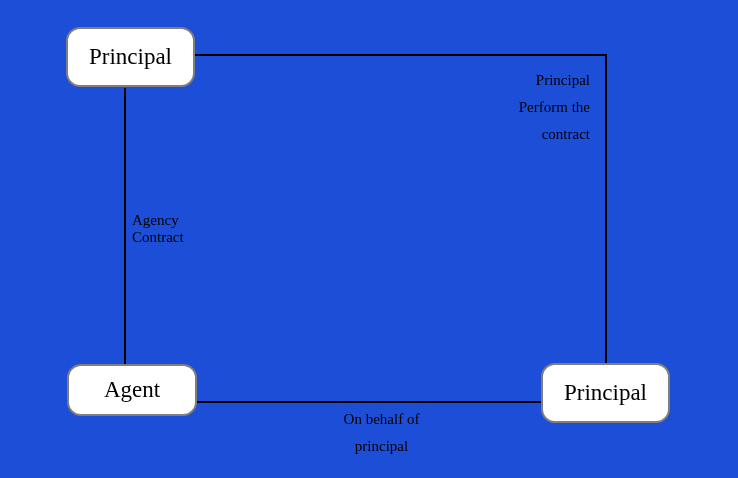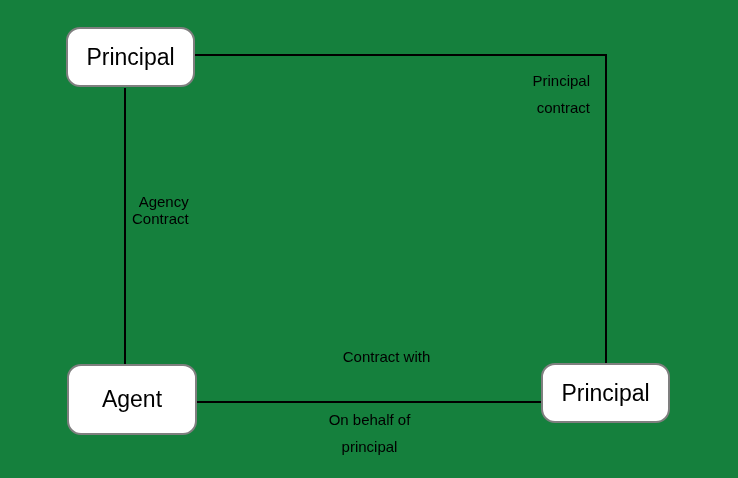--- a/index.html
+++ b/index.html
@@ -4,76 +4,76 @@
 <style>
   html, body {
     margin: 0;
     padding: 0;
     background: #ffffff;
   }
   .canvas {
     position: relative;
     width: 738px;
     height: 478px;
-    background: #15803d;
-    font-family: Liberation Sans, sans-serif;
+    background: #1d4ed8;
+    font-family: Liberation Serif, serif;
     color: #000000;
     overflow: hidden;
   }
   .node {
     position: absolute;
     background: #ffffff;
     border: 2px solid #7f7f7f;
     border-radius: 14px;
     display: flex;
     align-items: center;
     justify-content: center;
     font-size: 23px;
     color: #000000;
     box-sizing: border-box;
     z-index: 2;
   }
   .node-principal-top { left: 66px;  top: 27px;  width: 129px; height: 60px; }
-  .node-agent         { left: 67px;  top: 364px; width: 130px; height: 71px; }
+  .node-agent         { left: 67px;  top: 364px; width: 130px; height: 52px; }
   .node-principal-br  { left: 541px; top: 363px; width: 129px; height: 60px; }
 
   .line {
     position: absolute;
     background: #000000;
     z-index: 1;
   }
   .line-left-vertical   { left: 124px; top: 88px;  width: 2px;   height: 277px; }
   .line-top-horizontal  { left: 195px; top: 54px;  width: 412px; height: 2px; }
   .line-right-vertical  { left: 605px; top: 54px;  width: 2px;   height: 310px; }
   .line-bottom-horizontal { left: 197px; top: 401px; width: 345px; height: 2px; }
 
   .note {
     position: absolute;
     font-size: 15px;
     color: #000000;
     z-index: 3;
     background: transparent;
   }
   .note-agency {
-    left: 132px; top: 193px;
+    left: 132px; top: 212px;
     line-height: 17px;
-    text-align: right;
+    text-align: left;
   }
   .note-obligation {
     left: 440px; top: 67px; width: 150px;
     line-height: 27px;
     text-align: right;
   }
   .note-contract-third {
     left: 309px; top: 348px; width: 155px;
     line-height: 18px;
     text-align: center;
   }
   .note-on-behalf {
-    left: 292px; top: 406px; width: 155px;
+    left: 304px; top: 406px; width: 155px;
     line-height: 27px;
     text-align: center;
   }
 </style>
 </head>
 <body>
 
 <div class="canvas">
 
   <div class="line line-left-vertical"></div>
@@ -93,25 +93,25 @@
     <span>Principal</span>
   </div>
 
   <div class="note note-agency">
     <div>Agency</div>
     <div>Contract</div>
   </div>
 
   <div class="note note-obligation">
     <div>Principal</div>
+    <div>Perform the</div>
     <div>contract</div>
   </div>
 
   <div class="note note-contract-third">
-    <div>Contract with</div>
   </div>
 
   <div class="note note-on-behalf">
     <div>On behalf of</div>
     <div>principal</div>
   </div>
 
 </div>
 
 </body></html>

